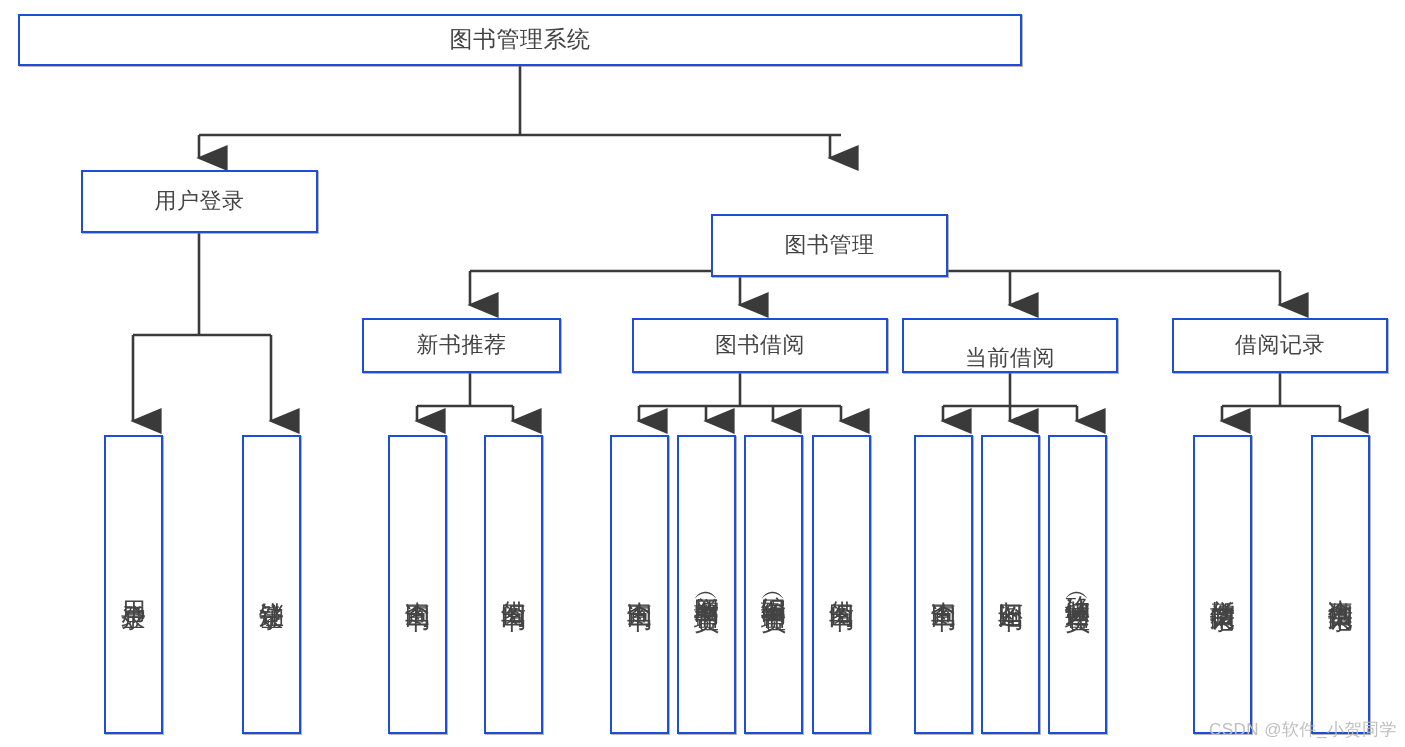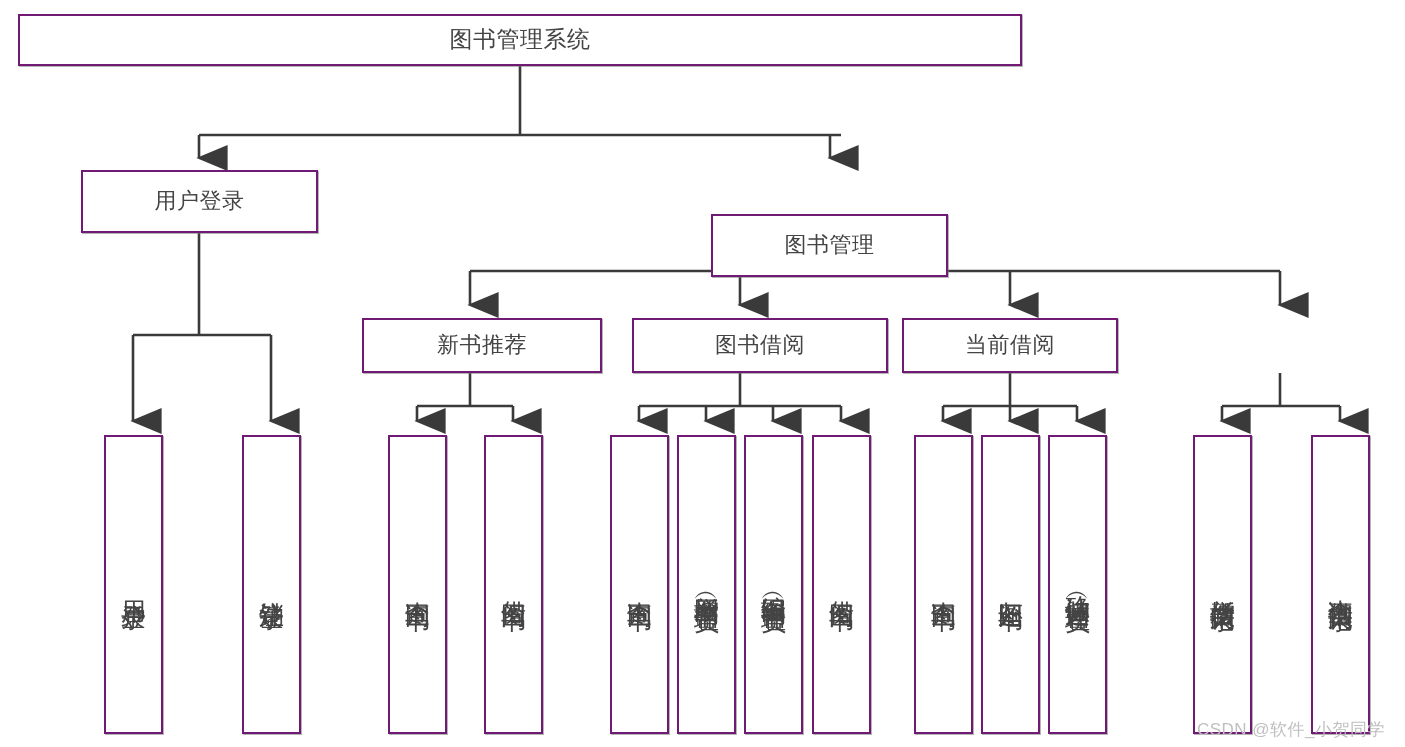--- a/index.html
+++ b/index.html
@@ -22,21 +22,21 @@
     position: absolute;
     left: 0;
     top: 0;
     width: 1405px;
     height: 747px;
     pointer-events: none;
   }
   .node {
     position: absolute;
     box-sizing: border-box;
-    border: 2px solid #701a75;
+    border: 2px solid #1d4ed8;
     background: #ffffff;
     display: flex;
     align-items: center;
     justify-content: center;
     color: #4a4a4a;
     box-shadow: 1px 1px 0 0 rgba(120,120,120,0.55);
   }
   .node-label {
     display: block;
     text-align: center;
@@ -61,21 +61,21 @@
     writing-mode: vertical-rl;
     text-orientation: upright;
     font-size: 25px;
     line-height: 1.08;
     letter-spacing: 2px;
     white-space: nowrap;
     max-height: 100%;
   }
   #watermark {
     position: absolute;
-    right: 20px;
+    right: 8px;
     bottom: 6px;
     font-size: 17px;
     color: #bfbfbf;
     letter-spacing: 0.5px;
     white-space: nowrap;
     user-select: none;
     text-align: right;
   }
 </style>
 </head>
@@ -137,28 +137,31 @@
     <span class="node-label">图书管理系统</span>
   </div>
 
   <div class="node h-node" style="left:81px; top:170px; width:237px; height:63px;">
     <span class="node-label">用户登录</span>
   </div>
   <div class="node h-node" style="left:711px; top:170px; width:237px; height:63px;margin-top:44px;">
     <span class="node-label">图书管理</span>
   </div>
 
-  <div class="node h-node" style="left:362px; top:318px; width:240px; height:55px;">
+  <div class="node h-node" style="left:362px; top:318px; width:199px; height:55px;">
     <span class="node-label">新书推荐</span>
   </div>
   <div class="node h-node" style="left:632px; top:318px; width:256px; height:55px;">
     <span class="node-label">图书借阅</span>
   </div>
-  <div class="node h-node" style="left:902px; top:318px; width:216px; height:55px;">
+  <div class="node h-node" style="left:902px; top:318px; width:216px; height:55px;align-items:flex-end;">
     <span class="node-label">当前借阅</span>
+  </div>
+  <div class="node h-node" style="left:1172px; top:318px; width:216px; height:55px;">
+    <span class="node-label">借阅记录</span>
   </div>
 
   <div class="node v-node" style="left:104px; top:435px; width:59px; height:299px;">
     <span class="node-label">用户登录</span>
   </div>
   <div class="node v-node" style="left:242px; top:435px; width:59px; height:299px;">
     <span class="node-label">注销登录</span>
   </div>
 
   <div class="node v-node" style="left:388px; top:435px; width:59px; height:299px;">

